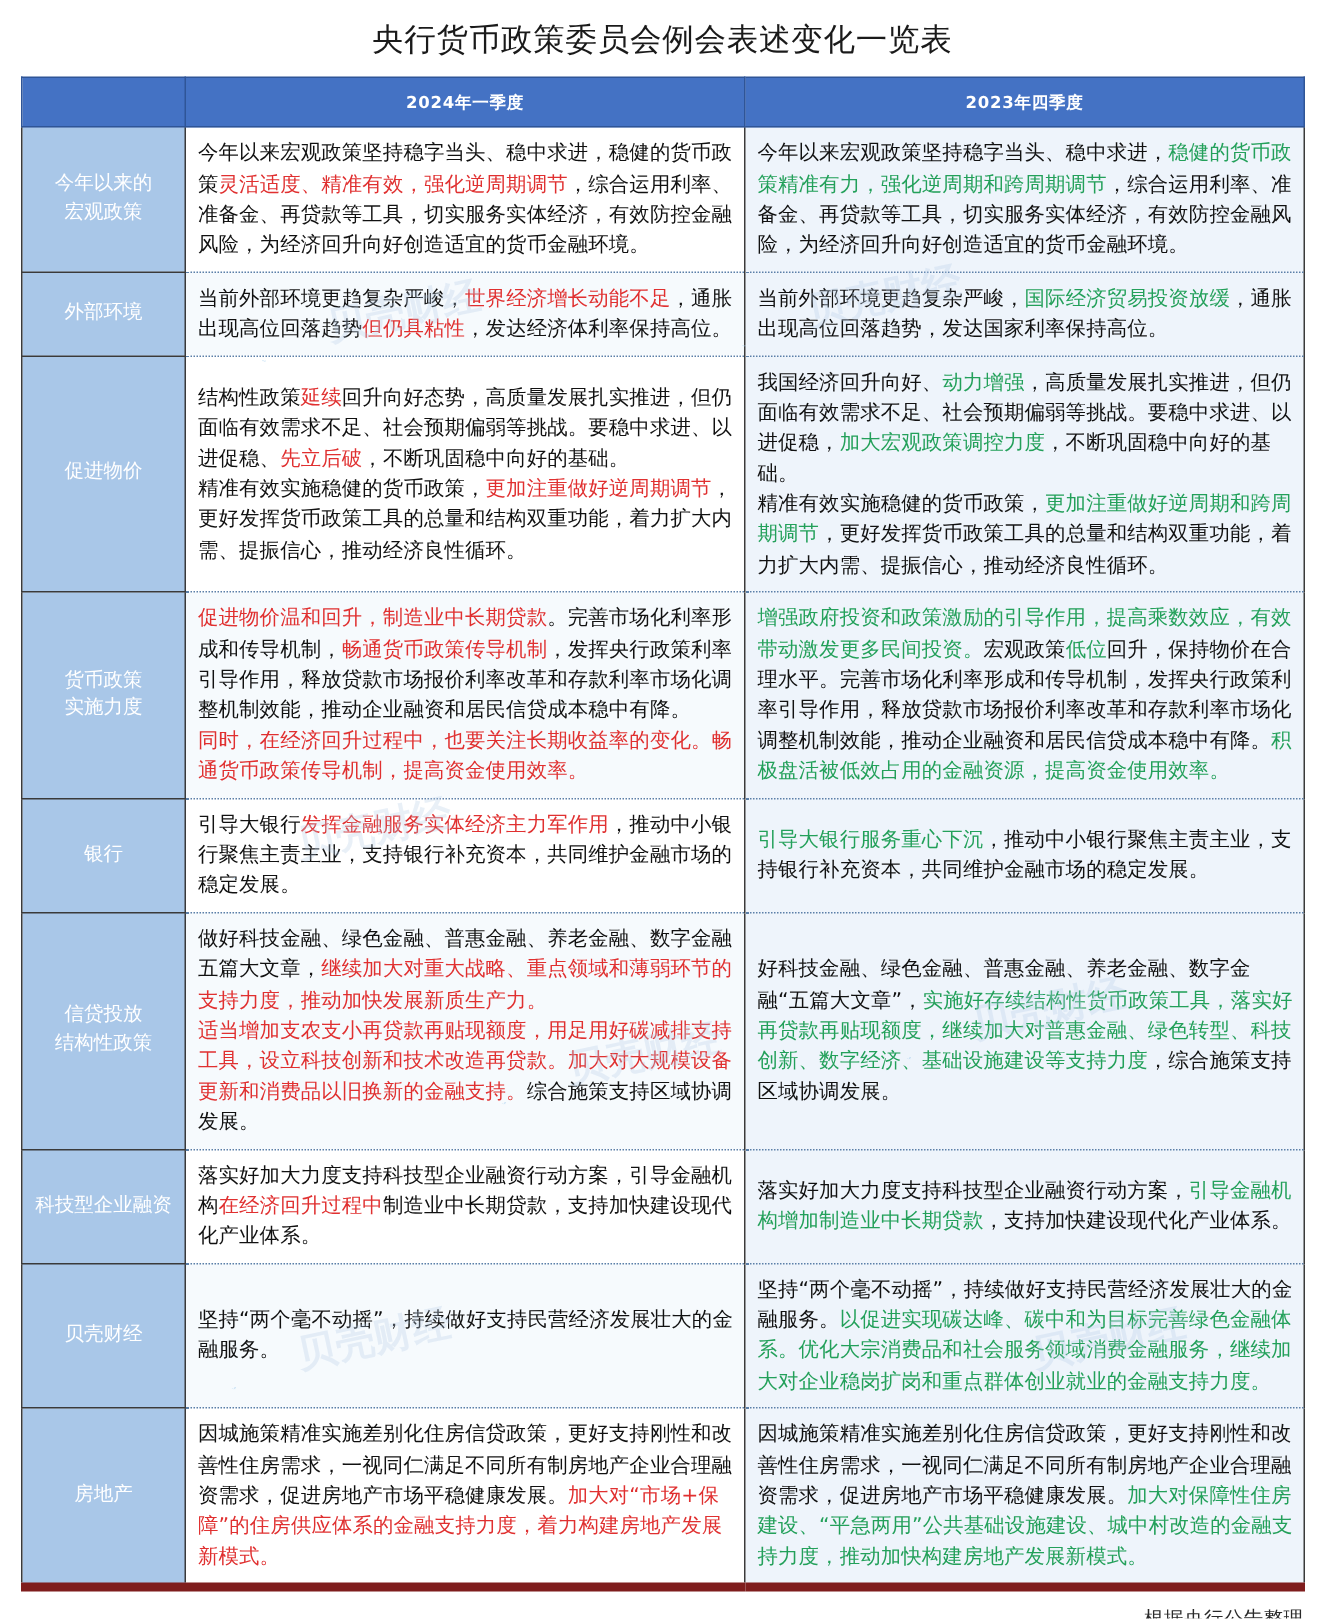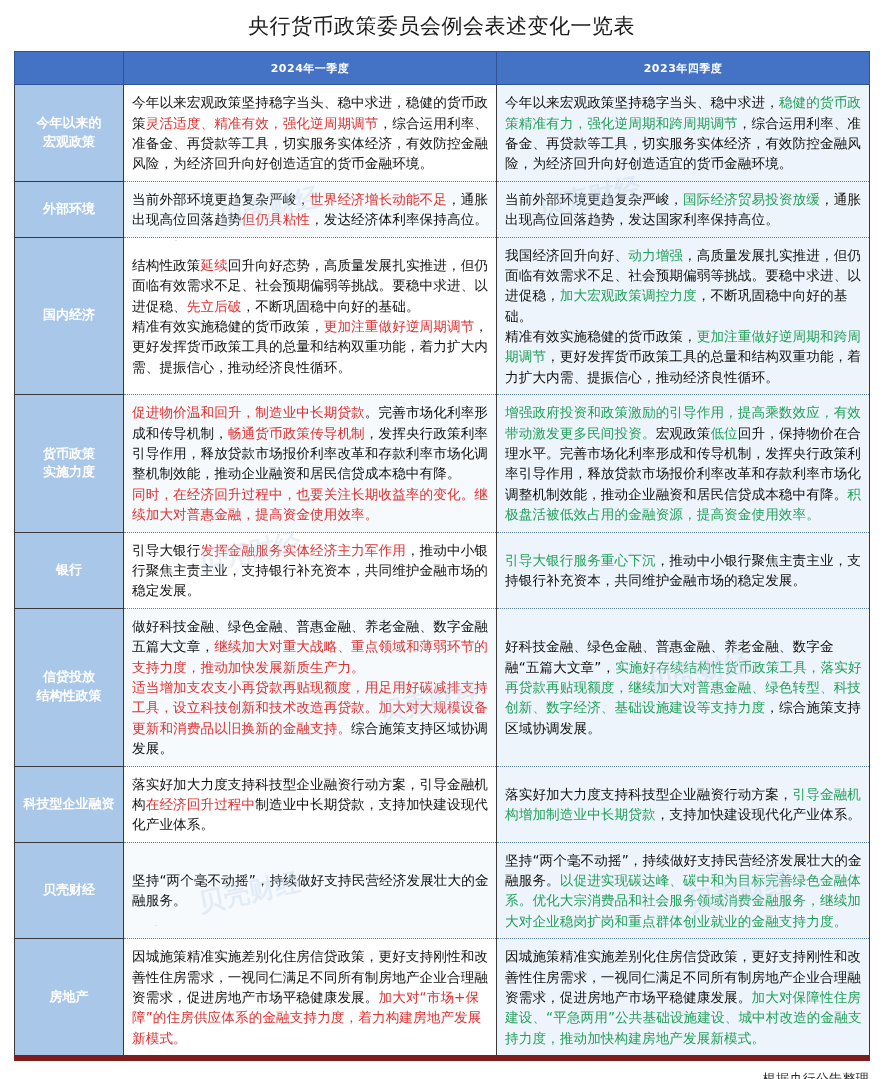--- a/index.html
+++ b/index.html
@@ -52,21 +52,21 @@
     letter-spacing: 0.5px;
   }
   th.hd-blank {
     background: #4472c4;
     border: 1px solid #2f5597;
   }
   td.label {
     background: #a9c7e8;
     color: #ffffff;
     font-size: 13px;
-    font-weight: bold;
+    font-weight: normal;
     text-align: center;
     vertical-align: middle;
     line-height: 1.45;
     border-right: 1px solid #3a3a3a;
     border-bottom: 1px solid #3a3a3a;
     border-left: 1px solid #3a3a3a;
     padding: 16px 1px;
   }
   td.cellL, td.cellR {
     font-size: 13.6px;
@@ -184,27 +184,27 @@
           <td class="label">今年以来的<br>宏观政策</td>
           <td class="cellL"><span>今年以来宏观政策坚持稳字当头、稳中求进，稳健的货币政策</span><span class="hl-red">灵活适度、精准有效，强化逆周期调节</span><span>，综合运用利率、准备金、再贷款等工具，切实服务实体经济，有效防控金融风险，为经济回升向好创造适宜的货币金融环境。</span></td>
           <td class="cellR"><span>今年以来宏观政策坚持稳字当头、稳中求进，</span><span class="hl-green">稳健的货币政策精准有力，强化逆周期和跨周期调节</span><span>，综合运用利率、准备金、再贷款等工具，切实服务实体经济，有效防控金融风险，为经济回升向好创造适宜的货币金融环境。</span></td>
         </tr>
         <tr class="tinted">
           <td class="label">外部环境</td>
           <td class="cellL"><span>当前外部环境更趋复杂严峻，</span><span class="hl-red">世界经济增长动能不足</span><span>，通胀出现高位回落趋势</span><span class="hl-red">但仍具粘性</span><span>，发达经济体利率保持高位。</span></td>
           <td class="cellR"><span>当前外部环境更趋复杂严峻，</span><span class="hl-green">国际经济贸易投资放缓</span><span>，通胀出现高位回落趋势，发达国家利率保持高位。</span></td>
         </tr>
         <tr>
-          <td class="label">国内经济</td>
+          <td class="label">促进物价</td>
           <td class="cellL"><span>结构性政策</span><span class="hl-red">延续</span><span>回升向好态势，高质量发展扎实推进，但仍面临有效需求不足、社会预期偏弱等挑战。要稳中求进、以进促稳、</span><span class="hl-red">先立后破</span><span>，不断巩固稳中向好的基础。</span><br><span>精准有效实施稳健的货币政策，</span><span class="hl-red">更加注重做好逆周期调节</span><span>，更好发挥货币政策工具的总量和结构双重功能，着力扩大内需、提振信心，推动经济良性循环。</span></td>
           <td class="cellR"><span>我国经济回升向好、</span><span class="hl-green">动力增强</span><span>，高质量发展扎实推进，但仍面临有效需求不足、社会预期偏弱等挑战。要稳中求进、以进促稳，</span><span class="hl-green">加大宏观政策调控力度</span><span>，不断巩固稳中向好的基础。</span><br><span>精准有效实施稳健的货币政策，</span><span class="hl-green">更加注重做好逆周期和跨周期调节</span><span>，更好发挥货币政策工具的总量和结构双重功能，着力扩大内需、提振信心，推动经济良性循环。</span></td>
         </tr>
         <tr class="tinted">
           <td class="label">货币政策<br>实施力度</td>
-          <td class="cellL"><span class="hl-red">促进物价温和回升，制造业中长期贷款</span><span>。完善市场化利率形成和传导机制，</span><span class="hl-red">畅通货币政策传导机制</span><span>，发挥央行政策利率引导作用，释放贷款市场报价利率改革和存款利率市场化调整机制效能，推动企业融资和居民信贷成本稳中有降。</span><br><span class="hl-red">同时，在经济回升过程中，也要关注长期收益率的变化。继续加大对普惠金融，提高资金使用效率。</span></td>
+          <td class="cellL"><span class="hl-red">促进物价温和回升，制造业中长期贷款</span><span>。完善市场化利率形成和传导机制，</span><span class="hl-red">畅通货币政策传导机制</span><span>，发挥央行政策利率引导作用，释放贷款市场报价利率改革和存款利率市场化调整机制效能，推动企业融资和居民信贷成本稳中有降。</span><br><span class="hl-red">同时，在经济回升过程中，也要关注长期收益率的变化。畅通货币政策传导机制，提高资金使用效率。</span></td>
           <td class="cellR"><span class="hl-green">增强政府投资和政策激励的引导作用，提高乘数效应，有效带动激发更多民间投资。</span><span>宏观政策</span><span class="hl-green">低位</span><span>回升，保持物价在合理水平。完善市场化利率形成和传导机制，发挥央行政策利率引导作用，释放贷款市场报价利率改革和存款利率市场化调整机制效能，推动企业融资和居民信贷成本稳中有降。</span><span class="hl-green">积极盘活被低效占用的金融资源，提高资金使用效率。</span></td>
         </tr>
         <tr>
           <td class="label">银行</td>
           <td class="cellL"><span>引导大银行</span><span class="hl-red">发挥金融服务实体经济主力军作用</span><span>，推动中小银行聚焦主责主业，支持银行补充资本，共同维护金融市场的稳定发展。</span></td>
           <td class="cellR"><span class="hl-green">引导大银行服务重心下沉</span><span>，推动中小银行聚焦主责主业，支持银行补充资本，共同维护金融市场的稳定发展。</span></td>
         </tr>
         <tr class="tinted">
           <td class="label">信贷投放<br>结构性政策</td>
           <td class="cellL"><span>做好科技金融、绿色金融、普惠金融、养老金融、数字金融五篇大文章，</span><span class="hl-red">继续加大对重大战略、重点领域和薄弱环节的支持力度，推动加快发展新质生产力。</span><br><span class="hl-red">适当增加支农支小再贷款再贴现额度，用足用好碳减排支持工具，设立科技创新和技术改造再贷款。加大对大规模设备更新和消费品以旧换新的金融支持。</span><span>综合施策支持区域协调发展。</span></td>

